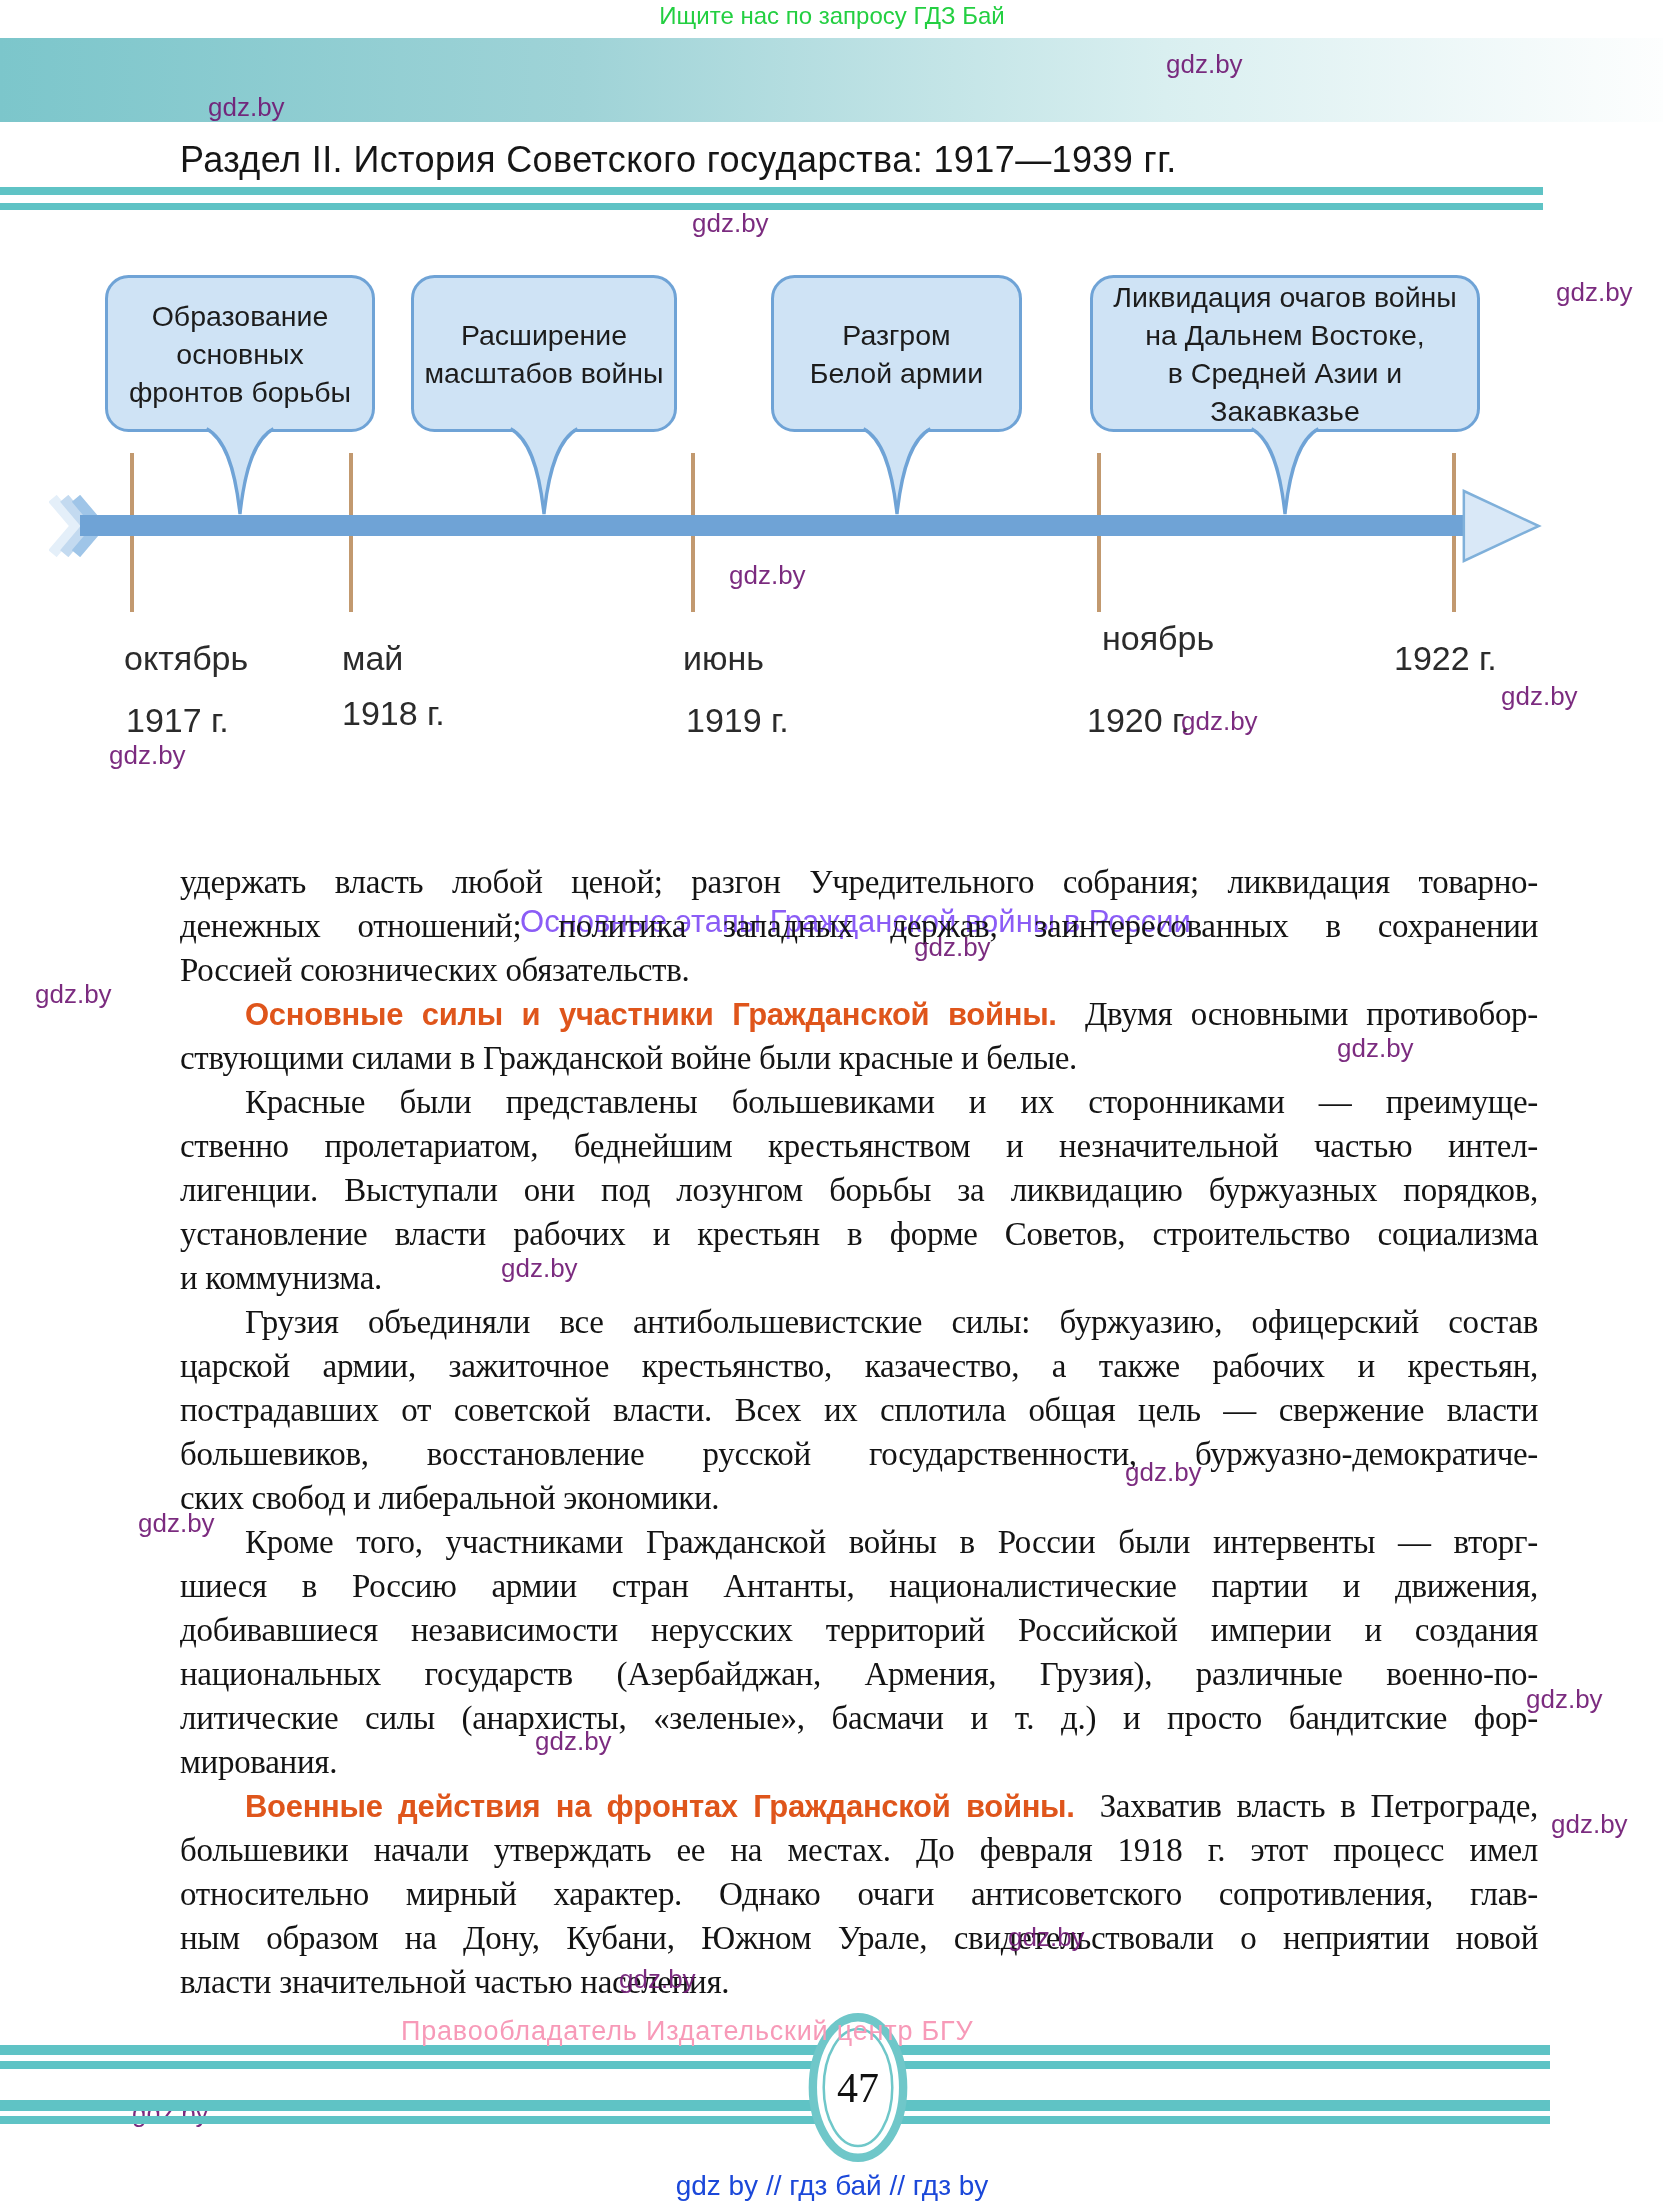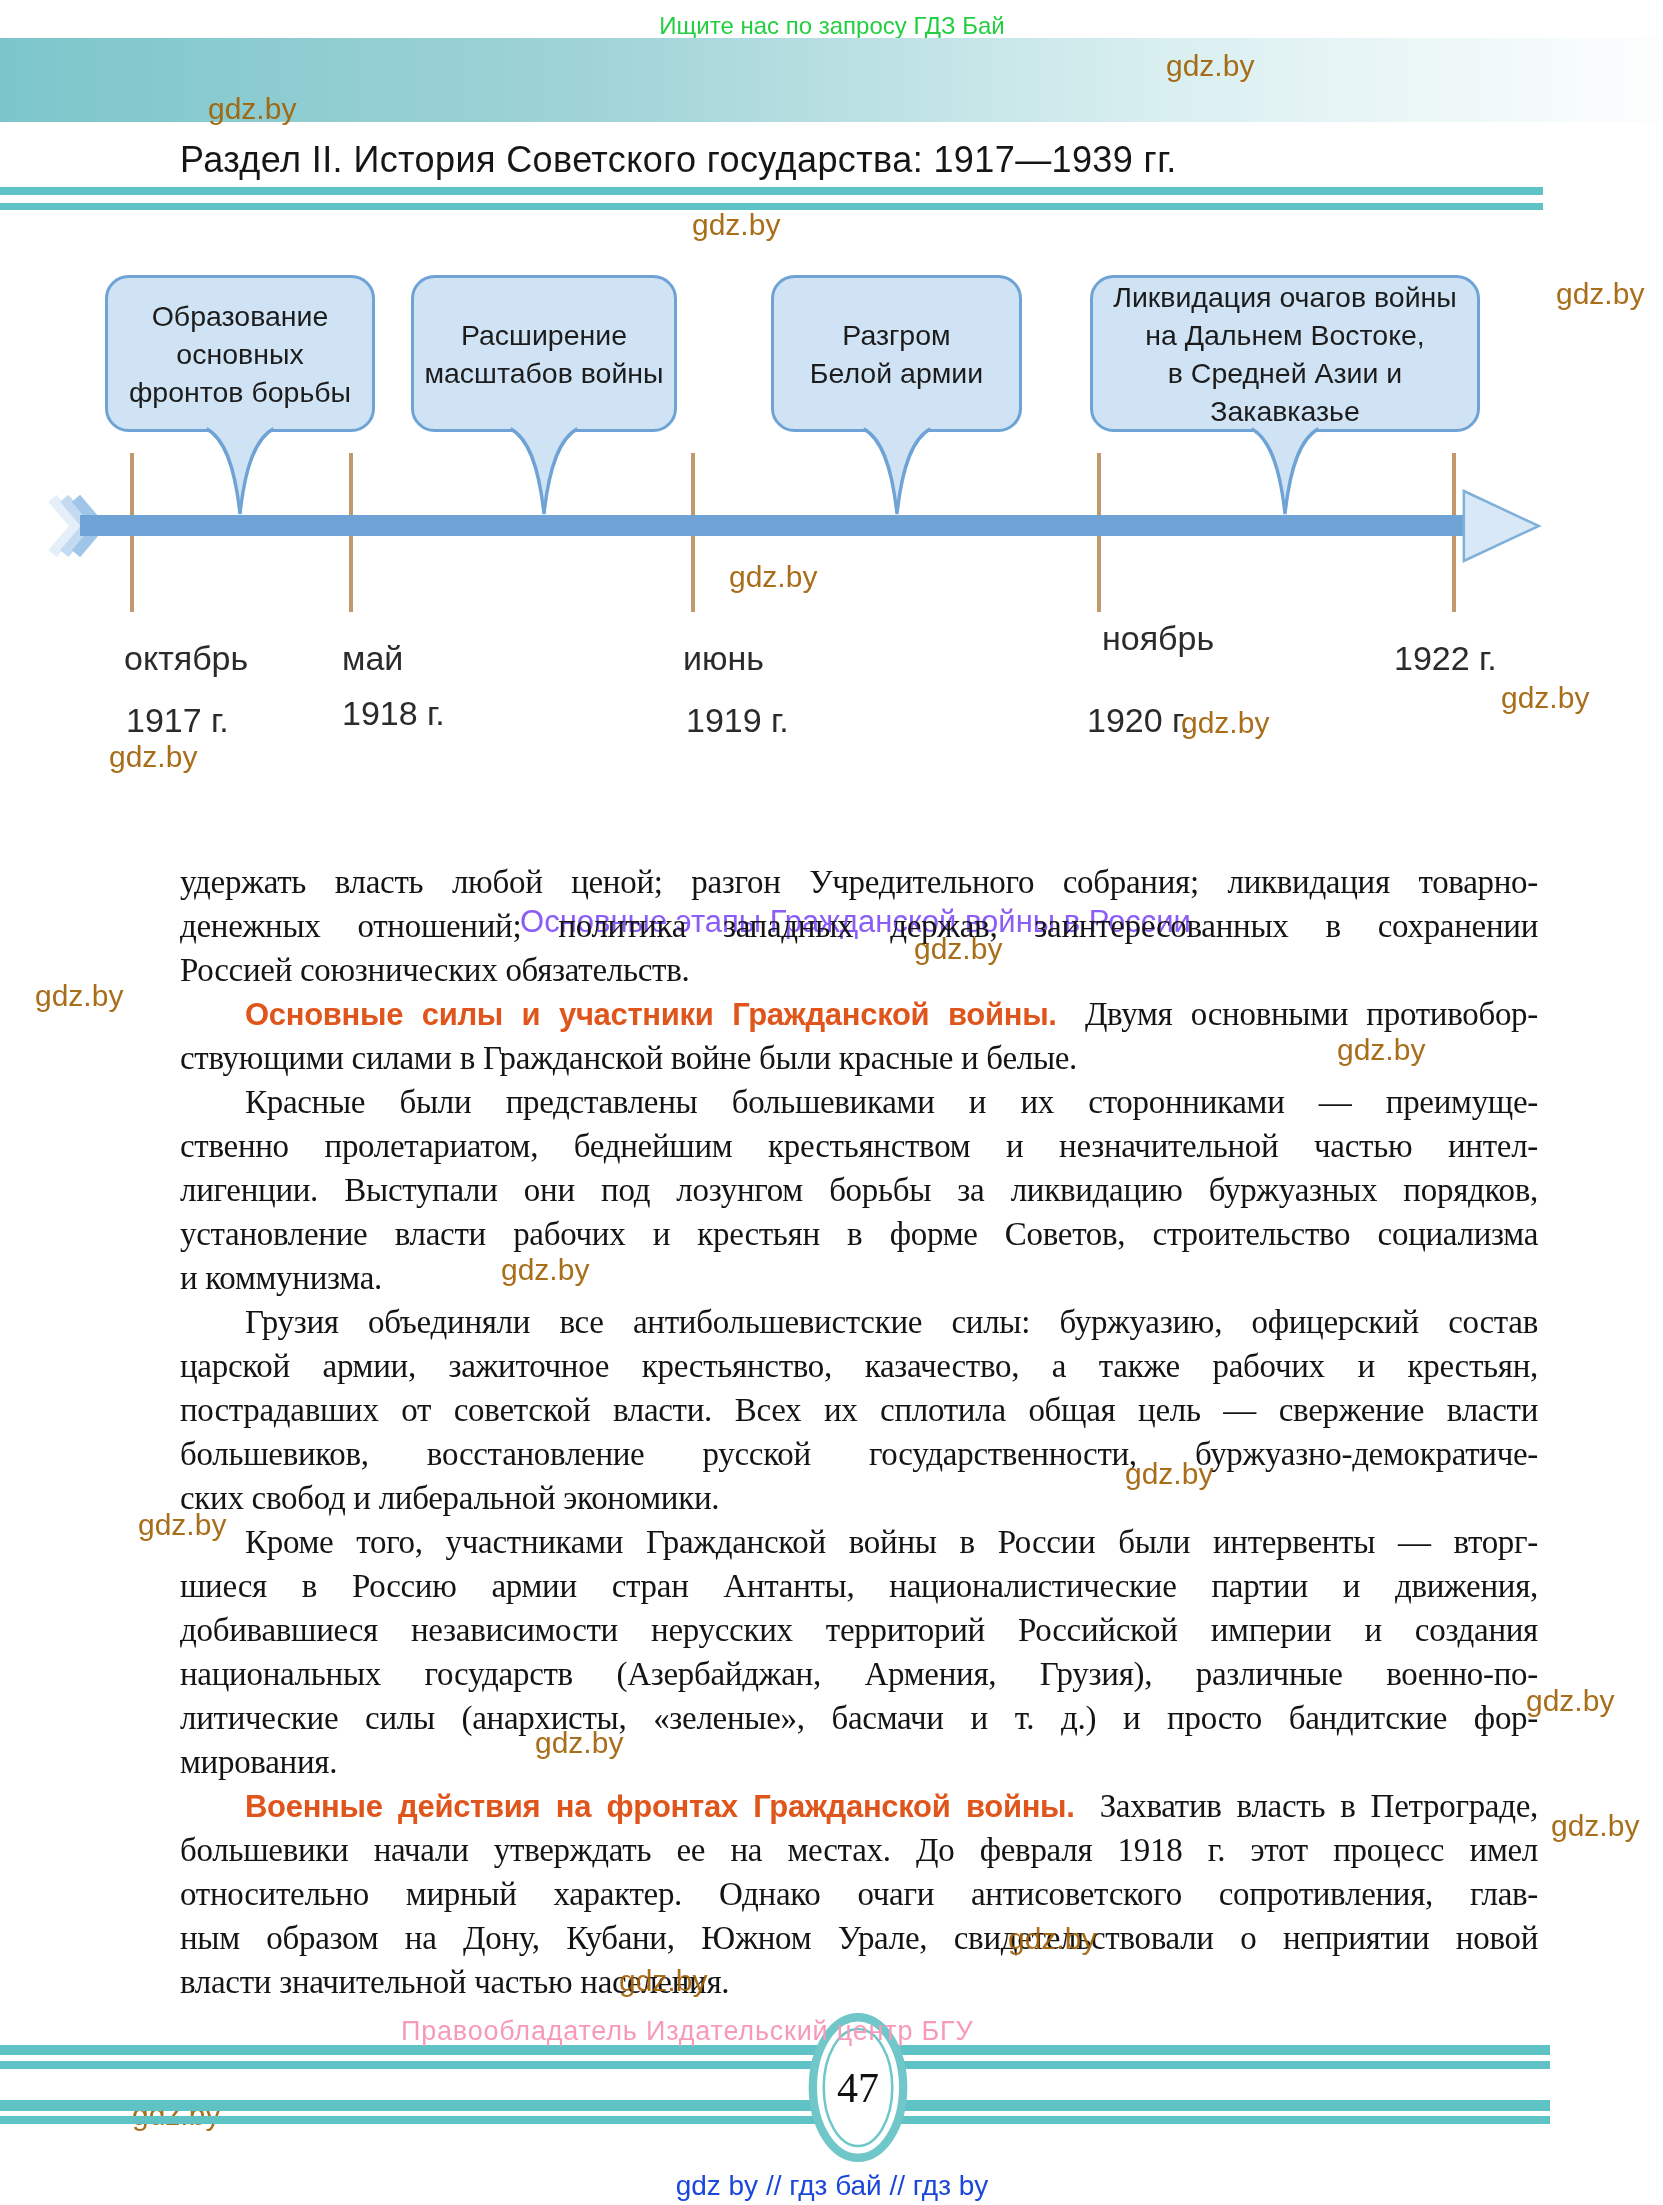--- a/index.html
+++ b/index.html
@@ -1,20 +1,20 @@
 <!DOCTYPE html>
 <html style="font-size:13.4px"><head>
 <meta charset="utf-8">
 <style>
   html,body{margin:0;padding:0;background:#ffffff;}
   .page{position:relative;width:1664px;height:2205px;background:#ffffff;overflow:hidden;
         font-family:"Liberation Sans", sans-serif;}
 
   
-  .promo{position:absolute;top:12px;left:0;width:100%;text-align:center;
+  .promo{position:absolute;top:2px;left:0;width:100%;text-align:center;
          font-size:24px;font-weight:400;color:#23cf41;}
   .band{position:absolute;top:38px;left:0;width:100%;height:84px;
         background:linear-gradient(90deg,#7cc6cb 0%,#9fd3d7 35%,#d9eff0 70%,#fdfefe 100%);}
   .page-title{position:absolute;top:139px;left:180px;font-size:36px;color:#161616;letter-spacing:0.4px;}
   .rule{position:absolute;left:0;background:#5fc3c5;}
   .rule.t1{top:187px;width:1543px;height:8.4px;}
   .rule.t2{top:203px;width:1543px;height:6.7px;}
 
   
   .bubble{position:absolute;background:#cfe3f5;border:3.4px solid #6fa3d6;border-radius:23.5px;
@@ -32,21 +32,21 @@
   
   .article{position:absolute;left:180px;top:860px;width:1358px;
            font-family:"Liberation Serif", serif;font-size:33px;color:#141414;letter-spacing:-0.3px;}
   .bline{height:44px;line-height:44px;text-align:justify;text-align-last:justify;white-space:normal;}
   .bline.last{text-align-last:left;}
   .para.ind .bline:first-child{padding-left:65px;}
   .lead{color:#df551b;font-weight:700;font-family:"Liberation Sans", sans-serif;
         font-size:31px;margin-right:10px;}
 
   
-  .wm{position:absolute;font-size:30px;color:#a16207;font-family:"Liberation Sans", sans-serif;opacity:0.92;}
+  .wm{position:absolute;font-size:26px;color:#701a75;font-family:"Liberation Sans", sans-serif;opacity:0.92;}
 
   
   .frule{position:absolute;left:0;width:1550px;background:#5fc3c5;}
   .f1{top:2045px;height:10px;} .f2{top:2061px;height:7.5px;}
   .f3{top:2100px;height:11px;} .f4{top:2116px;height:8.4px;}
   .badge{position:absolute;left:807px;top:2011px;width:102px;height:153px;}
   .pageno{position:absolute;left:807px;top:2011px;width:102px;height:153px;display:flex;
           align-items:center;justify-content:center;font-family:"Liberation Serif", serif;
           font-size:42px;color:#111111;}
   .copy{position:absolute;left:401px;top:2016px;font-size:27px;color:#f79ab8;letter-spacing:0.8px;z-index:6;}

